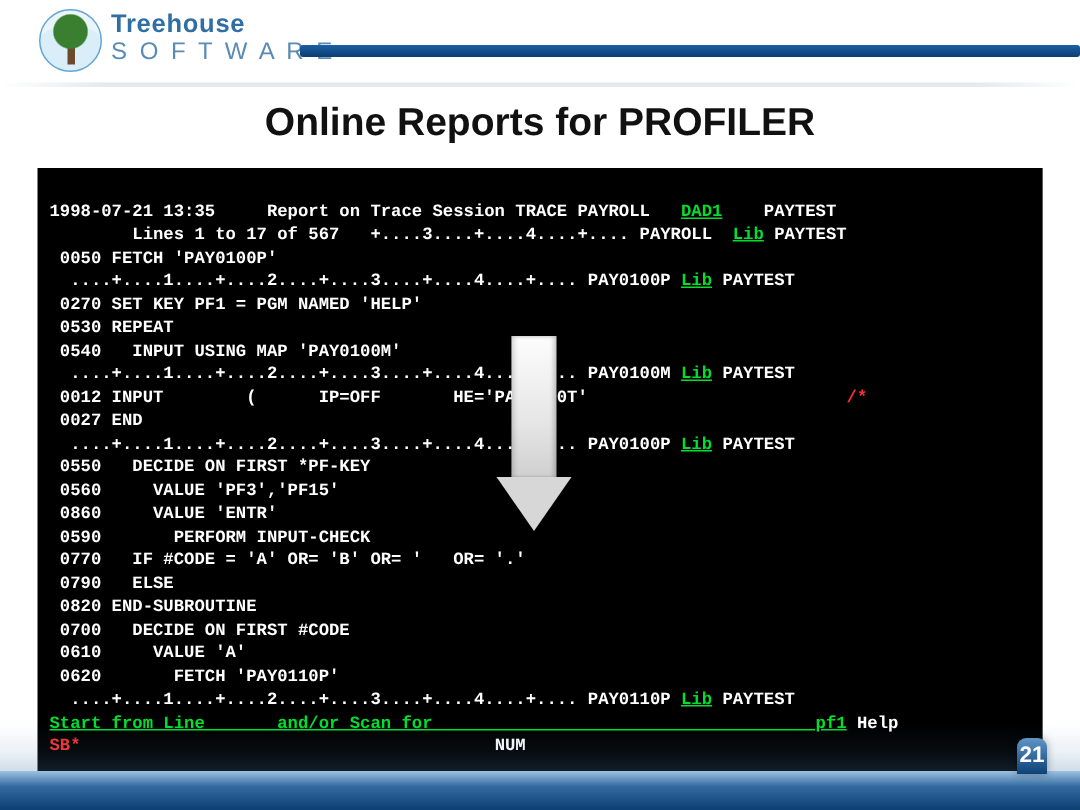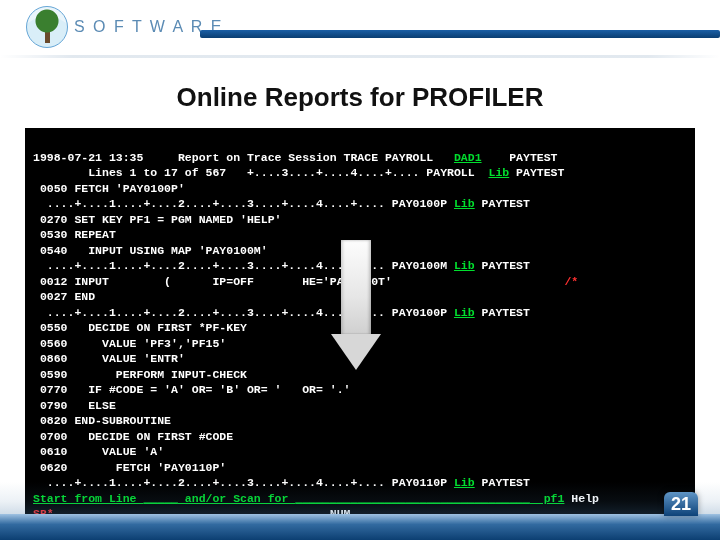--- a/index.html
+++ b/index.html
@@ -67,21 +67,21 @@
     height: 3px;
     background: linear-gradient(90deg, rgba(60,106,150,0) 0, rgba(60,106,150,0.5) 10%, rgba(60,106,150,0.5) 90%, rgba(60,106,150,0) 100%);
     opacity: 0.3;
   }
   
   .title {
     text-align: center;
     font-size: 26px;
     font-weight: 700;
     color: #111;
-    margin: 24px 0 12px;
+    margin: 8px 0 12px;
   }
   
   .terminal-wrap {
     margin: 0 22px;
     border: 3px solid #fff;
     box-shadow: 0 0 0 1px #000 inset;
   }
   .terminal {
     background: #000;
     color: #fff;
@@ -138,40 +138,41 @@
     left: 0;
     right: 0;
     bottom: 26px;
     height: 32px;
     background: linear-gradient(rgba(255,255,255,0), rgba(70,120,165,0.1) 60%, rgba(70,120,165,0.25));
   }
   .pagenum {
     position: absolute;
     right: 22px;
     bottom: 24px;
-    width: 34px;
+    width: 20px;
     height: 24px;
     background: linear-gradient(#5f95c6,#0d4278);
     border-top-left-radius: 6px;
     border-top-right-radius: 6px;
     color: #fff;
-    font-size: 18px;
+    font-size: 15px;
     font-weight: 700;
     text-align: center;
     line-height: 24px;
     box-shadow: 0 0 6px rgba(0,0,0,.35);
   }
 </style>
 </head>
 <body>
 
 <div class="topbar">
   <div class="logo">
     <div class="logo-tree"></div>
     <div class="logo-text">
+      <div class="t1">Treehouse</div>
       <div class="t2">S O F T W A R E</div>
     </div>
   </div>
   <div class="bluebar"></div>
   <div class="softline"></div>
 </div>
 
 <div class="title">Online Reports for PROFILER</div>
 
 <div class="terminal-wrap">

